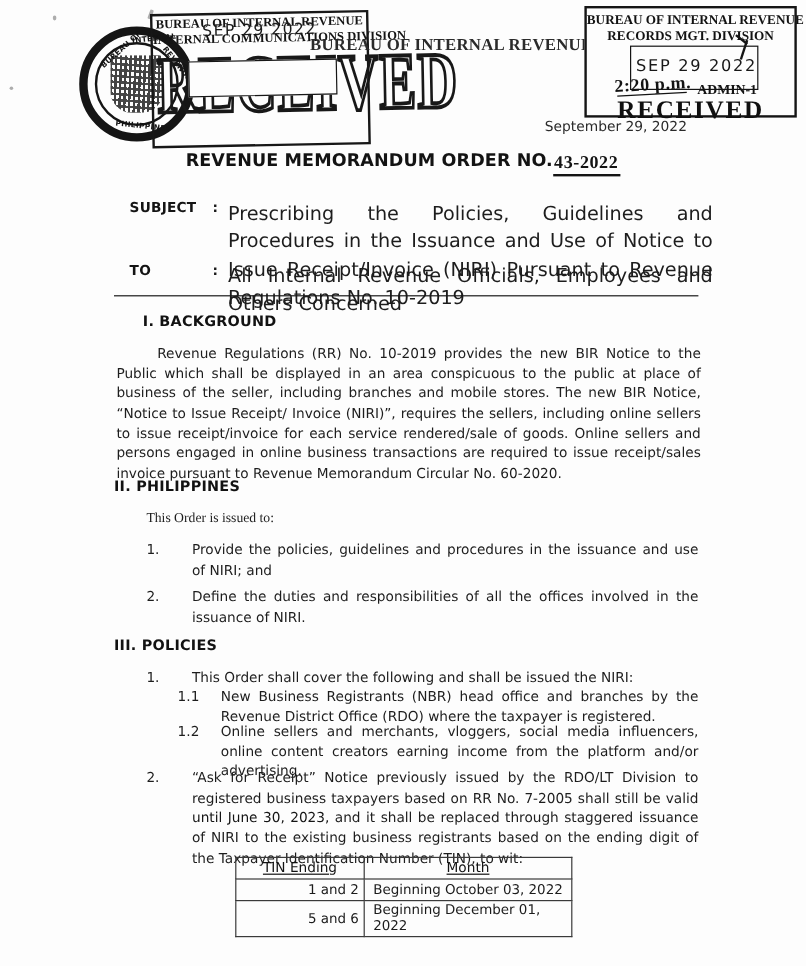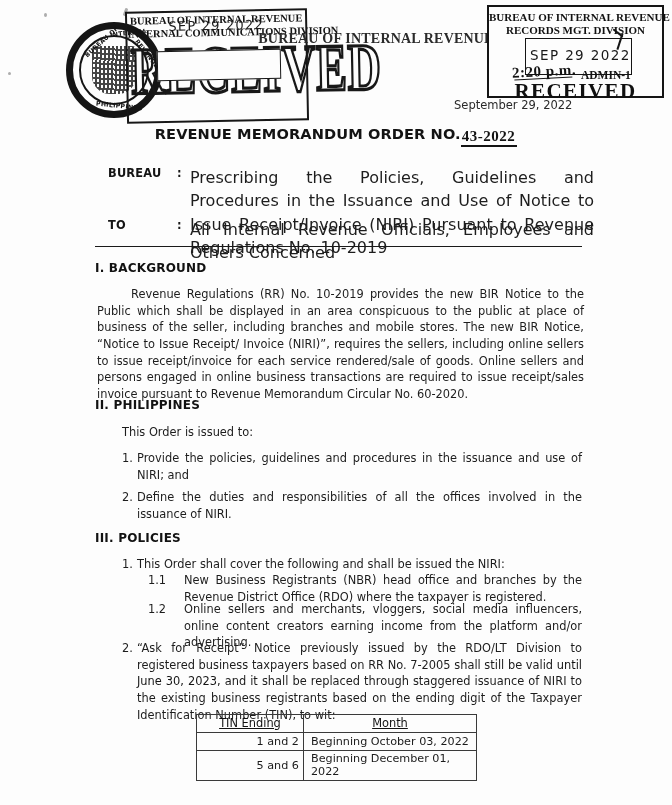--- a/index.html
+++ b/index.html
@@ -286,51 +286,51 @@
   
   .section-head {
     position: absolute;
     left: 95px;
     font-weight: bold;
     font-size: 12px;
     letter-spacing: .2px;
     color: #121212;
     white-space: nowrap;
   }
-  #head-background { top: 261px; }
+  #head-background { top: 261px; margin-left: 24px; }
   #head-objectives { top: 398px; }
   #head-policies   { top: 531px; }
 
   .para {
     position: absolute;
     left: 97px;
     width: 487px;
     font-size: 11.4px;
     line-height: 1.46;
     text-align: justify;
     color: #1d1d1d;
   }
   #para-background { top: 286px; text-indent: 34px; }
-  #para-objectives-intro { top: 424px; left: 122px; width: 460px; }
+  #para-objectives-intro { top: 424px; left: 122px; width: 460px; font-family: Liberation Serif, serif; }
 
   .list-item {
     position: absolute;
     font-size: 11.4px;
     line-height: 1.46;
     color: #1d1d1d;
   }
   .li-num {
     position: absolute;
     left: 0; top: 0;
     width: 22px;
     text-align: left;
   }
   .li-text {
     display: block;
-    margin-left: 15px;
+    margin-left: 38px;
     text-align: justify;
   }
   #obj-1 { left: 122px; top: 450px; width: 460px; }
   #obj-2 { left: 122px; top: 489px; width: 460px; }
   #pol-1 { left: 122px; top: 556px; width: 460px; }
   #pol-2 { left: 122px; top: 640px; width: 460px; }
 
   .sub-item {
     position: absolute;
     font-size: 11.4px;
@@ -416,21 +416,21 @@
     </div>
 
     <div class="doc-date">September 29, 2022</div>
   </div>
 
   <div class="doc-title">
     <span>REVENUE MEMORANDUM ORDER NO.</span><span class="order-no">43-2022</span>
   </div>
 
   <div class="meta-row" id="subject-row">
-    <span class="meta-label">BUREAU</span>
+    <span class="meta-label">SUBJECT</span>
     <span class="meta-colon">:</span>
     <span class="meta-value">Prescribing the Policies, Guidelines and Procedures in the Issuance and Use of Notice to Issue Receipt/Invoice (NIRI) Pursuant to Revenue Regulations No. 10-2019</span>
   </div>
 
   <div class="meta-row" id="to-row">
     <span class="meta-label">TO</span>
     <span class="meta-colon">:</span>
     <span class="meta-value">All Internal Revenue Officials, Employees and Others Concerned</span>
   </div>
 

